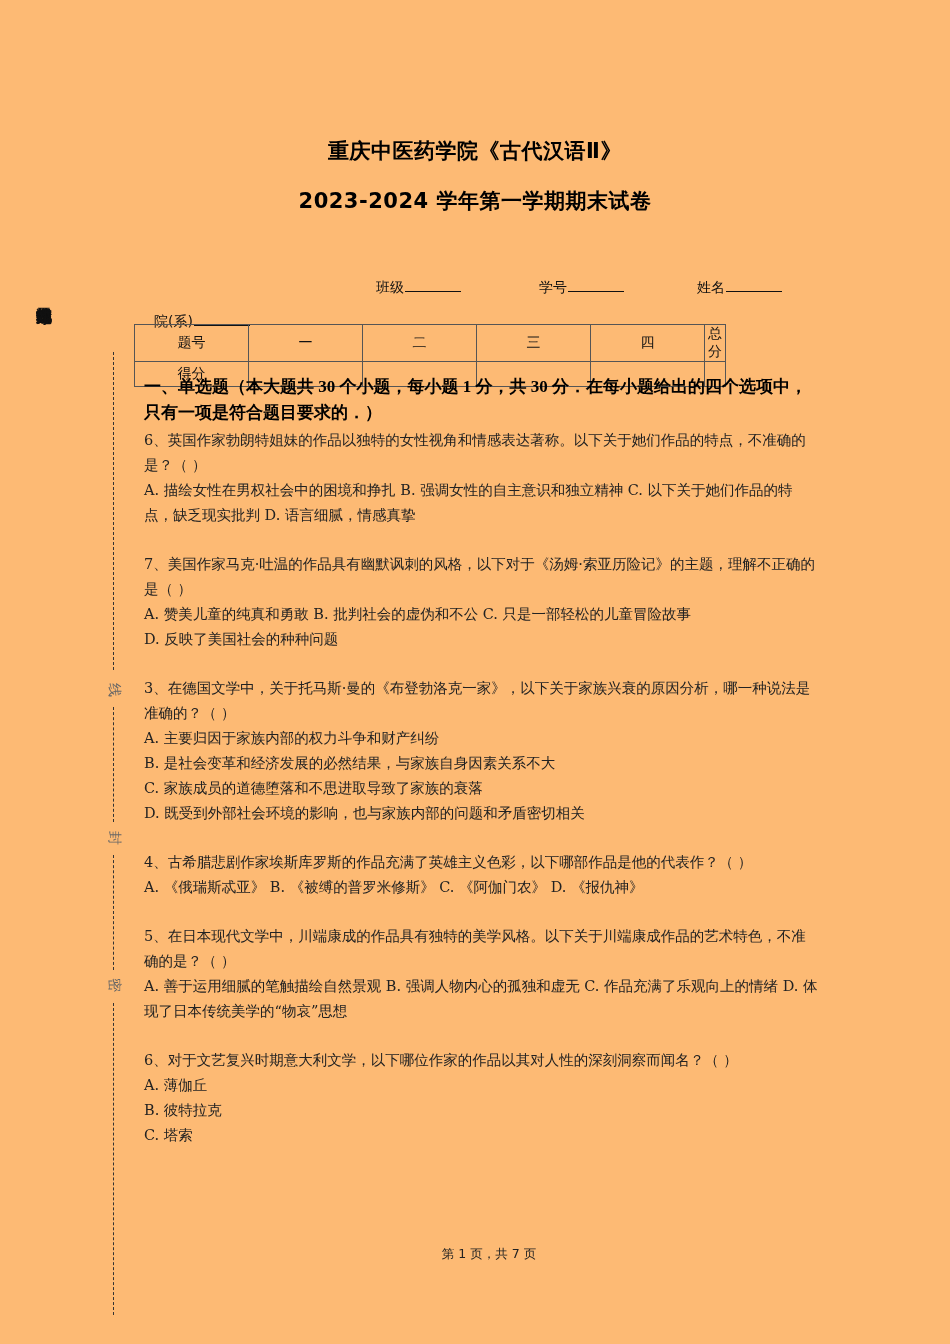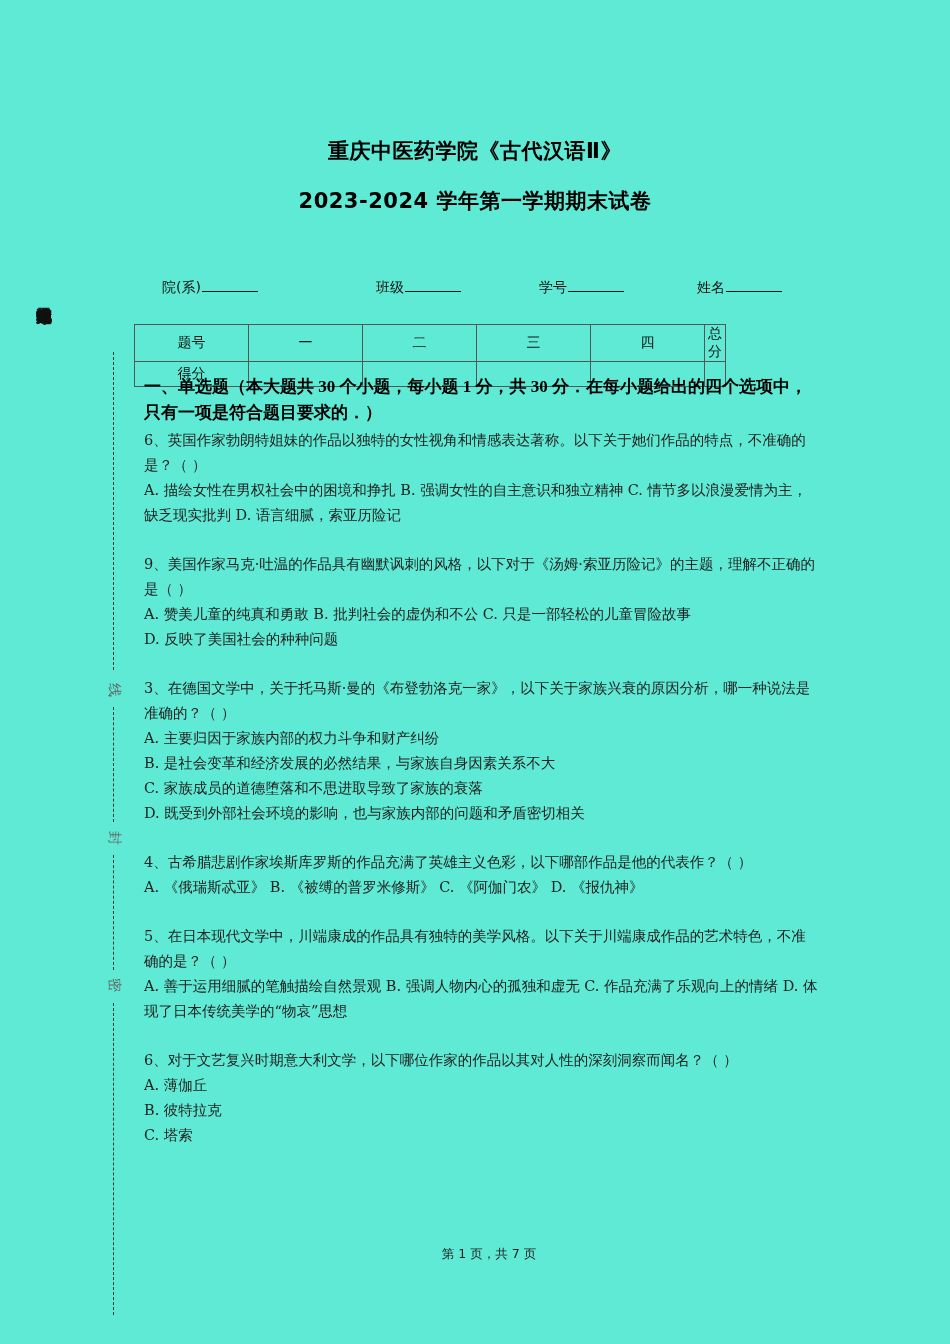--- a/index.html
+++ b/index.html
@@ -1,17 +1,17 @@
 <!DOCTYPE html>
 <html><head>
 <meta charset="utf-8">
 <style>
   html, body { margin: 0; padding: 0; background: #ffffff; }
   body { width: 950px; height: 1344px; position: relative; overflow: hidden; color: #111; }
-  .page { position: absolute; left: 0; top: 0; width: 950px; height: 1344px; background: #5eead4; }
+  .page { position: absolute; left: 0; top: 0; width: 950px; height: 1344px; background: #fdba74; }
 
   .title { position: absolute; left: 0; width: 950px; text-align: center;
            font-family: "DejaVu Sans", sans-serif; font-weight: bold; font-size: 21px; color: #000; letter-spacing: 0.5px; }
   .title.t1 { top: 137px; }
   .title.t2 { top: 187px; }
 
   .info-row { position: absolute; top: 276px; left: 0; width: 950px; height: 22px;
               font-family: "DejaVu Sans", sans-serif; font-size: 14px; color: #111; }
   .info-item { position: absolute; top: 0; white-space: nowrap; }
   .info-item .blank { display: inline-block; width: 56px; border-bottom: 1px solid #111; height: 15px; vertical-align: baseline; margin-left: 1px; }
@@ -50,21 +50,21 @@
 
   <div class="dash" style="top:352px;height:318px;"></div>
   <div class="margin-mark" style="top:681px;">线</div>
   <div class="dash" style="top:707px;height:115px;"></div>
   <div class="margin-mark" style="top:829px;">封</div>
   <div class="dash" style="top:855px;height:115px;"></div>
   <div class="margin-mark" style="top:976px;">密</div>
   <div class="dash" style="top:1003px;height:312px;"></div>
 
   <div class="info-row">
-    <div class="info-item" style="left:162px;">
+    <div class="info-item" style="left:154px;margin-top:34px;">
       <span>院(系)</span><span class="blank"></span>
     </div>
     <div class="info-item" style="left:345px;margin-left:31px;">
       <span>班级</span><span class="blank"></span>
     </div>
     <div class="info-item" style="left:539px;">
       <span>学号</span><span class="blank"></span>
     </div>
     <div class="info-item" style="left:697px;">
       <span>姓名</span><span class="blank"></span>
@@ -90,25 +90,25 @@
       <td></td>
     </tr>
   </tbody>
     </table>
 
   <div class="content">
     <p class="section-head">一、单选题（本大题共 30 个小题，每小题 1 分，共 30 分．在每小题给出的四个选项中，只有一项是符合题目要求的．）</p>
 
     <div class="q first">
       <span class="stem">6、英国作家勃朗特姐妹的作品以独特的女性视角和情感表达著称。以下关于她们作品的特点，不准确的是？（ ）</span>
-      <span class="opt">A. 描绘女性在男权社会中的困境和挣扎 B. 强调女性的自主意识和独立精神 C. 情节多以浪漫爱情为主，缺乏现实批判 D. 语言细腻，索亚历险记</span>
+      <span class="opt">A. 描绘女性在男权社会中的困境和挣扎 B. 强调女性的自主意识和独立精神 C. 以下关于她们作品的特点，缺乏现实批判 D. 语言细腻，情感真挚</span>
     </div>
 
     <div class="q">
-      <span class="stem">9、美国作家马克·吐温的作品具有幽默讽刺的风格，以下对于《汤姆·索亚历险记》的主题，理解不正确的是（ ）</span>
+      <span class="stem">7、美国作家马克·吐温的作品具有幽默讽刺的风格，以下对于《汤姆·索亚历险记》的主题，理解不正确的是（ ）</span>
       <span class="opt">A. 赞美儿童的纯真和勇敢 B. 批判社会的虚伪和不公 C. 只是一部轻松的儿童冒险故事</span>
       <span class="opt">D. 反映了美国社会的种种问题</span>
     </div>
 
     <div class="q">
       <span class="stem">3、在德国文学中，关于托马斯·曼的《布登勃洛克一家》，以下关于家族兴衰的原因分析，哪一种说法是准确的？（ ）</span>
       <span class="opt">A. 主要归因于家族内部的权力斗争和财产纠纷</span>
       <span class="opt">B. 是社会变革和经济发展的必然结果，与家族自身因素关系不大</span>
       <span class="opt">C. 家族成员的道德堕落和不思进取导致了家族的衰落</span>
       <span class="opt">D. 既受到外部社会环境的影响，也与家族内部的问题和矛盾密切相关</span>

